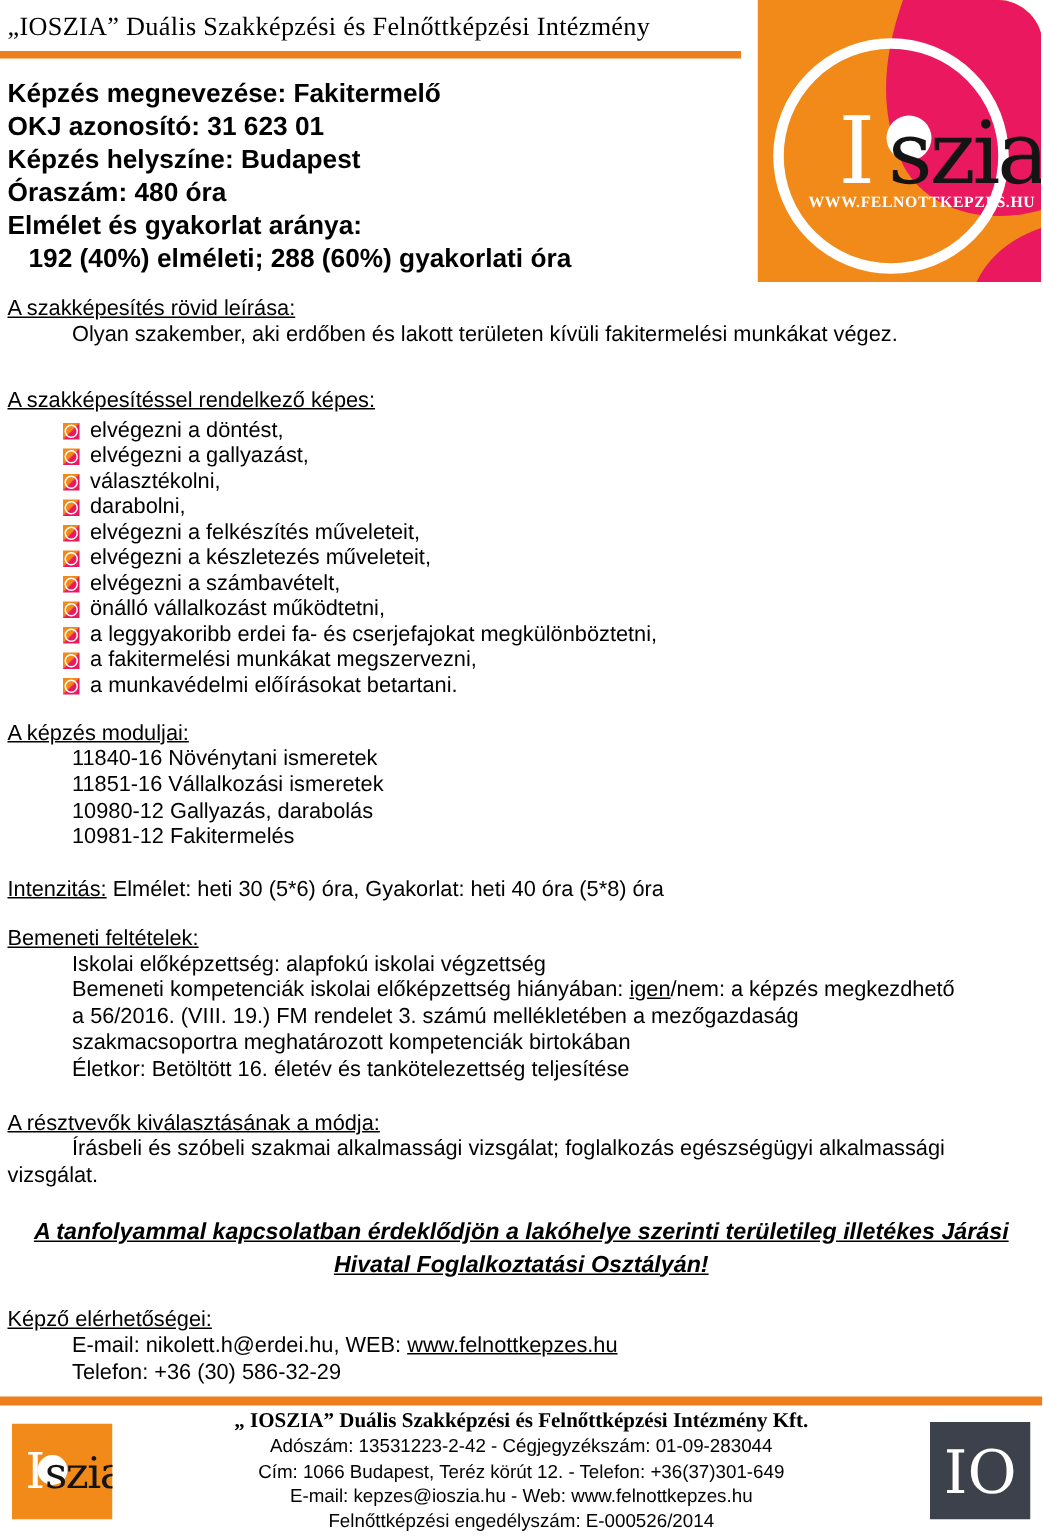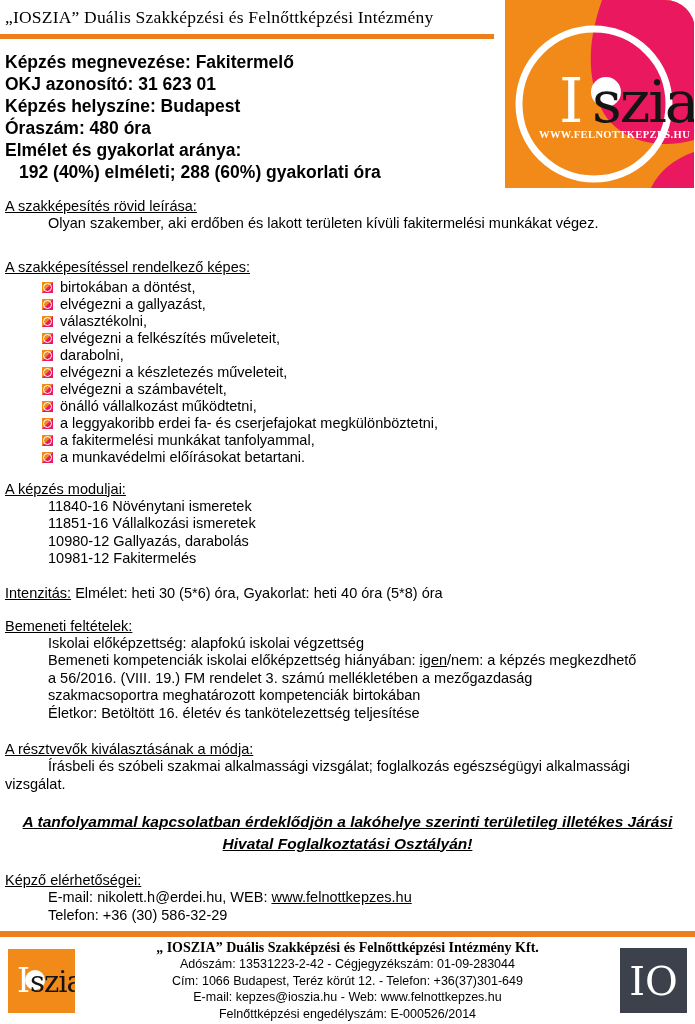--- a/index.html
+++ b/index.html
@@ -87,57 +87,57 @@
   <div class="sec" style="margin-top:14px;">
     <div class="sec-h">A szakképesítés rövid leírása:</div>
     <div class="ind">Olyan szakember, aki erdőben és lakott területen kívüli fakitermelési munkákat végez.</div>
   </div>
 
   <div class="sec" style="margin-top:25px;">
     <div class="sec-h">A szakképesítéssel rendelkező képes:</div>
     <ul class="blt">
       <li>
           <span class="blt-ic"></span>
-          <span>birtokában a döntést,</span>
+          <span>elvégezni a döntést,</span>
         </li>
       <li>
           <span class="blt-ic"></span>
           <span>elvégezni a gallyazást,</span>
         </li>
       <li>
           <span class="blt-ic"></span>
           <span>választékolni,</span>
         </li>
       <li>
           <span class="blt-ic"></span>
+          <span>darabolni,</span>
+        </li>
+      <li>
+          <span class="blt-ic"></span>
           <span>elvégezni a felkészítés műveleteit,</span>
         </li>
       <li>
           <span class="blt-ic"></span>
-          <span>darabolni,</span>
-        </li>
-      <li>
-          <span class="blt-ic"></span>
           <span>elvégezni a készletezés műveleteit,</span>
         </li>
       <li>
           <span class="blt-ic"></span>
           <span>elvégezni a számbavételt,</span>
         </li>
       <li>
           <span class="blt-ic"></span>
           <span>önálló vállalkozást működtetni,</span>
         </li>
       <li>
           <span class="blt-ic"></span>
           <span>a leggyakoribb erdei fa- és cserjefajokat megkülönböztetni,</span>
         </li>
       <li>
           <span class="blt-ic"></span>
-          <span>a fakitermelési munkákat tanfolyammal,</span>
+          <span>a fakitermelési munkákat megszervezni,</span>
         </li>
       <li>
           <span class="blt-ic"></span>
           <span>a munkavédelmi előírásokat betartani.</span>
         </li>
     </ul>
   </div>
 
   <div class="sec" style="margin-top:14px;">
     <div class="sec-h">A képzés moduljai:</div>

